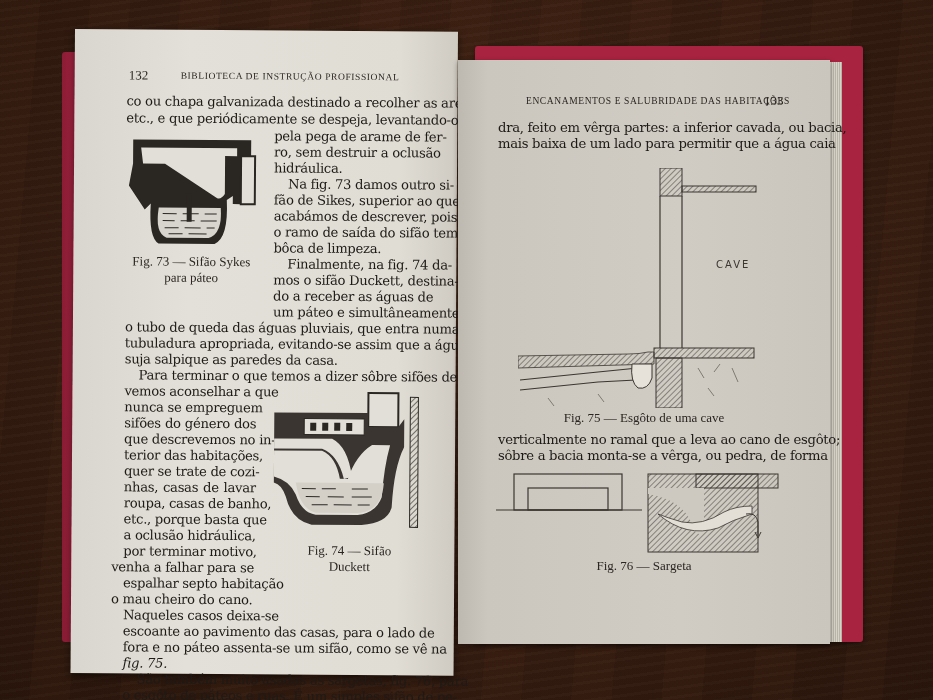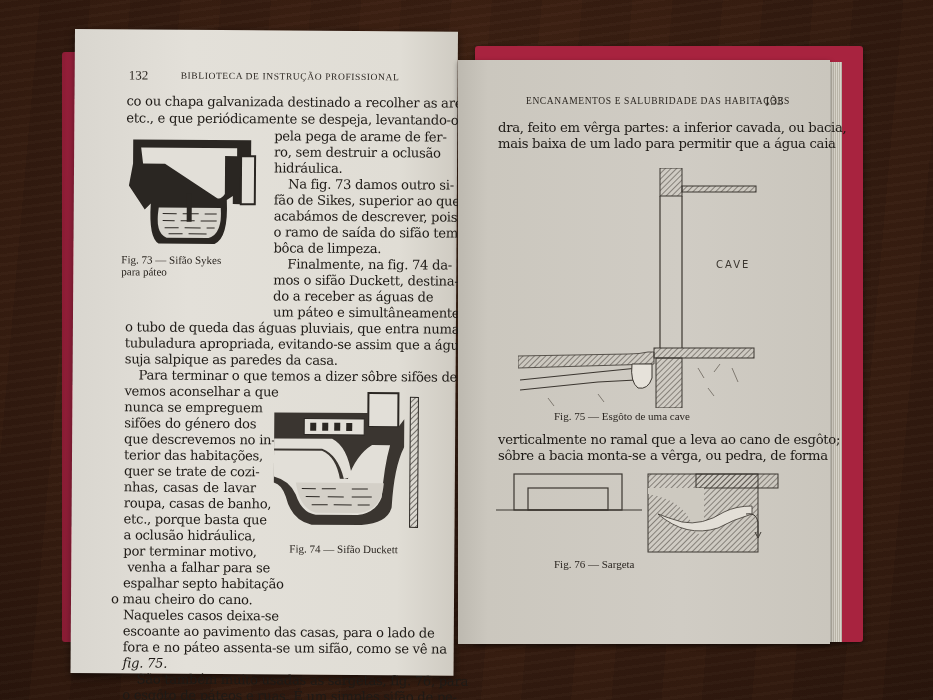--- a/index.html
+++ b/index.html
@@ -46,21 +46,21 @@
     font-family: "Liberation Serif", serif;
   }
   .page-num { position: absolute; font-size: 13px; color: #2b2621; font-weight: normal; }
   .text-line {
     position: absolute; font-size: 13.2px; color: #1e1a16; white-space: nowrap;
     font-family: "DejaVu Serif", serif; letter-spacing: -0.3px;
     text-align: justify; text-align-last: justify;
   }
   .text-line.last { text-align-last: left; }
   .caption {
-    position: absolute; font-size: 11px; color: #2b2621; text-align: left;
+    position: absolute; font-size: 13px; color: #2b2621; text-align: center;
     font-family: "Liberation Serif", serif;
   }
   .caption-line { display: block; }
   .figure { position: absolute; }
   .italic { font-style: italic; }
 </style>
 </head>
 <body>
 
 <div class="wood-grain"></div>
@@ -122,21 +122,21 @@
   <div class="text-line" style="left:52px; top:370px; width:132px;">nunca se empreguem</div>
   <div class="text-line" style="left:52px; top:386px; width:132px;">sifões do género dos</div>
   <div class="text-line" style="left:52px; top:402px; width:132px;">que descrevemos no in-</div>
   <div class="text-line" style="left:52px; top:418px; width:132px;">terior das habitações,</div>
   <div class="text-line" style="left:52px; top:434px; width:132px;">quer se trate de cozi-</div>
   <div class="text-line" style="left:52px; top:450px; width:132px;">nhas, casas de lavar</div>
   <div class="text-line" style="left:52px; top:466px; width:132px;">roupa, casas de banho,</div>
   <div class="text-line" style="left:52px; top:482px; width:132px;">etc., porque basta que</div>
   <div class="text-line" style="left:52px; top:498px; width:132px;">a oclusão hidráulica,</div>
   <div class="text-line" style="left:52px; top:514px; width:132px;">por terminar motivo,</div>
-  <div class="text-line" style="left:56px; top:530px; width:132px;">venha a falhar para se</div>
+  <div class="text-line" style="left:40px; top:530px; width:132px;">venha a falhar para se</div>
   <div class="text-line" style="left:52px; top:546px; width:132px;">espalhar septo habitação</div>
   <div class="text-line last" style="left:40px; top:562px; width:132px;">o mau cheiro do cano.</div>
   <div class="text-line last" style="left:52px; top:578px; width:132px;">Naqueles casos deixa-se</div>
 
   <svg class="figure" style="left:200px; top:356px;" width="150" height="150" viewBox="0 0 150 150">
     <rect x="138" y="10" width="8" height="130" fill="url(#hatch)" stroke="#2a2622" stroke-width="1"></rect>
     <defs>
       <pattern id="hatch" width="4" height="4" patternUnits="userSpaceOnUse" patternTransform="rotate(45)">
         <line x1="0" y1="0" x2="0" y2="4" stroke="#2a2622" stroke-width="1.2"></line>
       </pattern>

